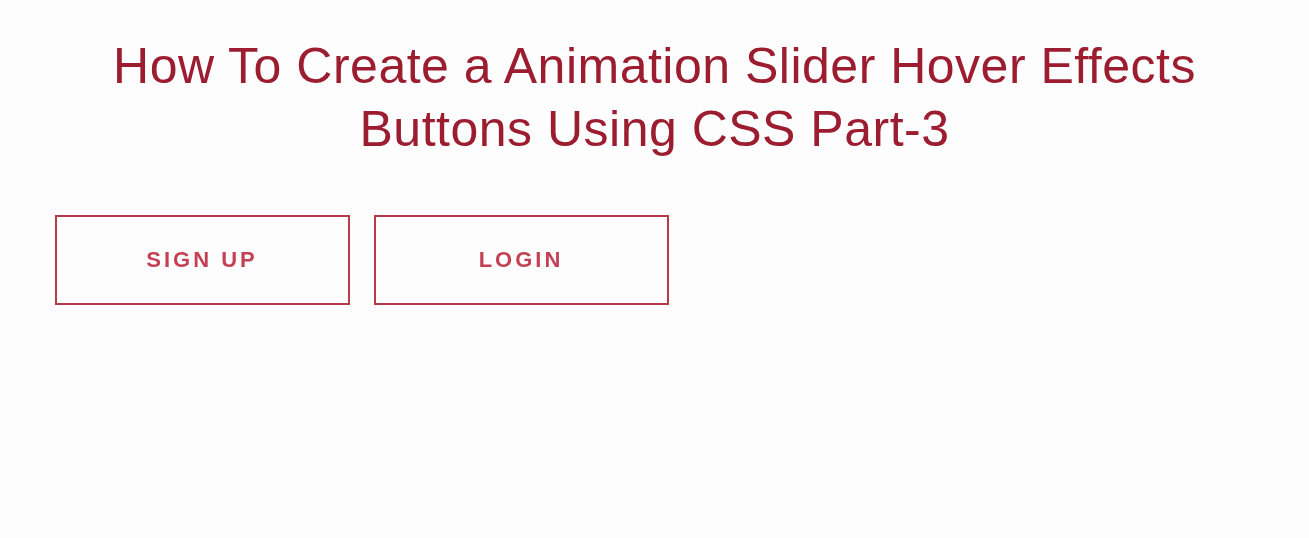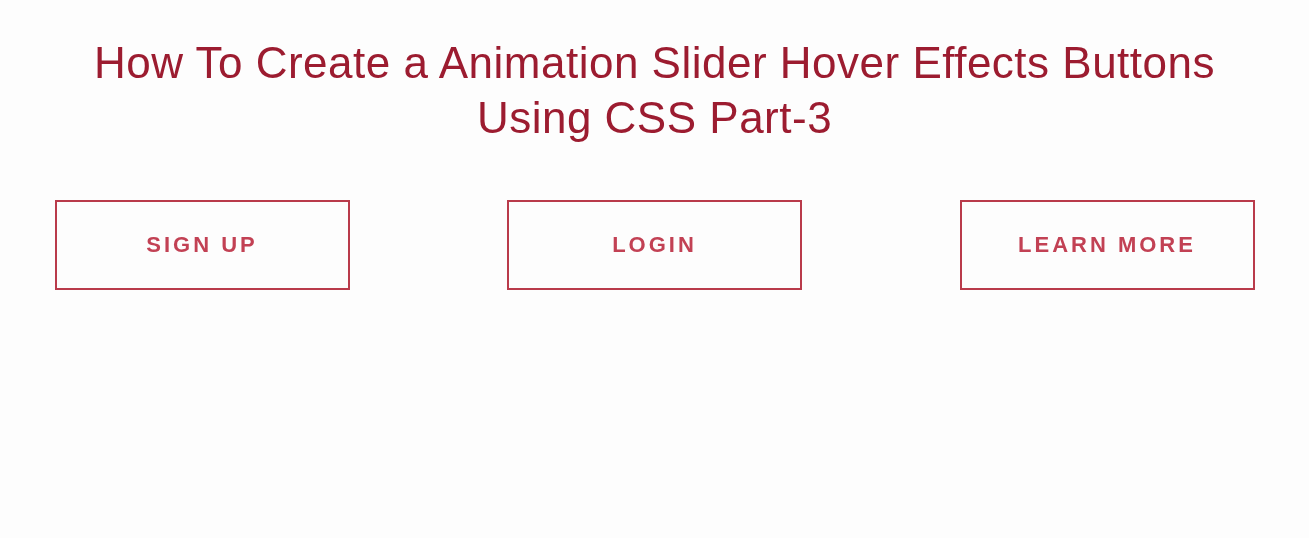--- a/index.html
+++ b/index.html
@@ -17,32 +17,32 @@
     }
     
     .container {
       text-align: center;
       max-width: 1200px;
       margin: 0 auto;
     }
     
     .page-title {
       color: #9c1c30;
-      font-size: 44px;
+      font-size: 50px;
       font-weight: 400;
       line-height: 1.25;
       margin-bottom: 55px;
       letter-spacing: 0.5px;
     }
     
     .button-group {
       display: flex;
       flex-wrap: wrap;
-      justify-content: space-between;
-      gap: 12px;
+      justify-content: flex-start;
+      gap: 24px;
     }
     
     .btn {
       background: transparent;
       border: 2px solid #b93b4b;
       color: #c24154;
       font-size: 22px;
       font-weight: 700;
       letter-spacing: 3px;
       text-transform: uppercase;
@@ -55,15 +55,14 @@
   </style>
 </head>
 <body>
 
 <div class="container">
   <h1 class="page-title">How To Create a Animation Slider Hover Effects Buttons Using CSS Part-3</h1>
 
   <div class="button-group">
     <button class="btn">SIGN UP</button>
     <button class="btn">LOGIN</button>
-    <button class="btn">LEARN MORE</button>
   </div>
 </div>
 
 </body></html>

